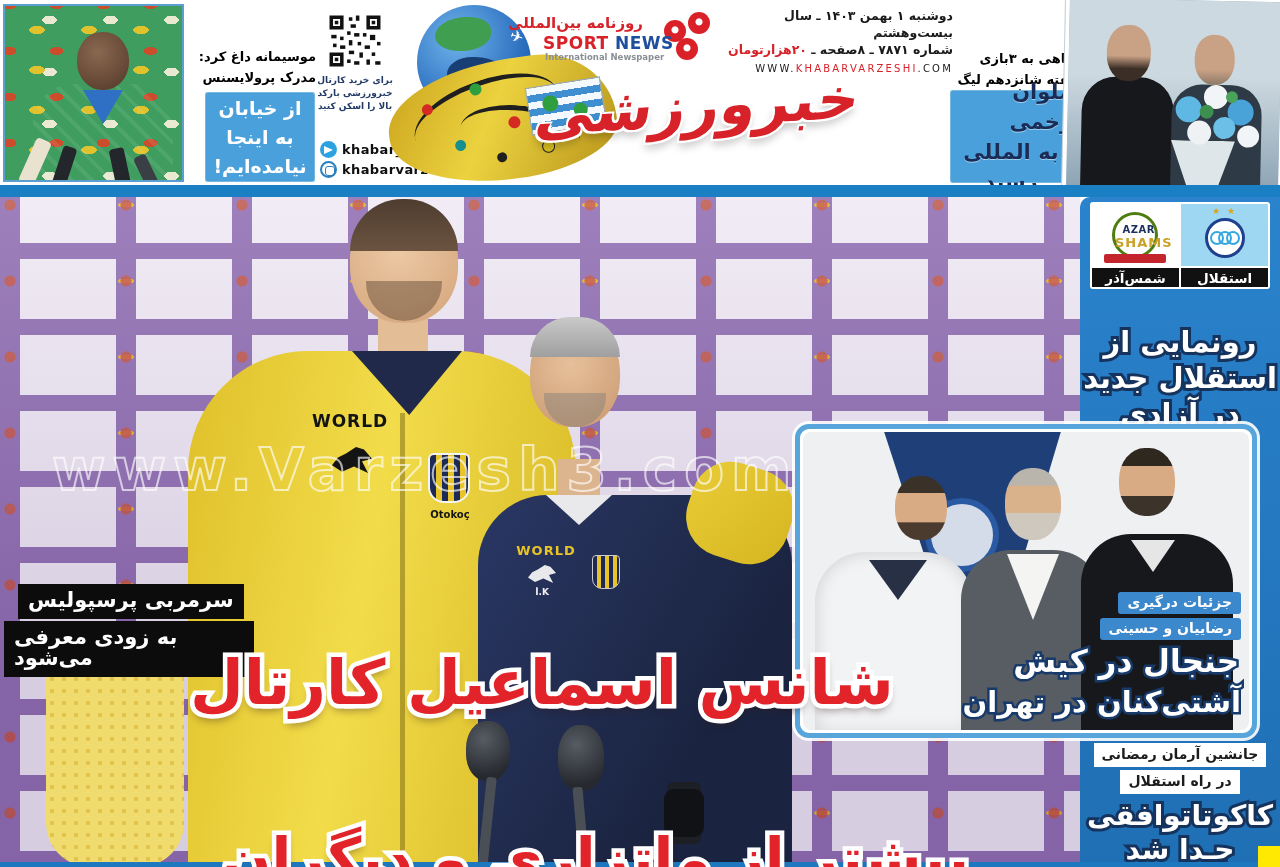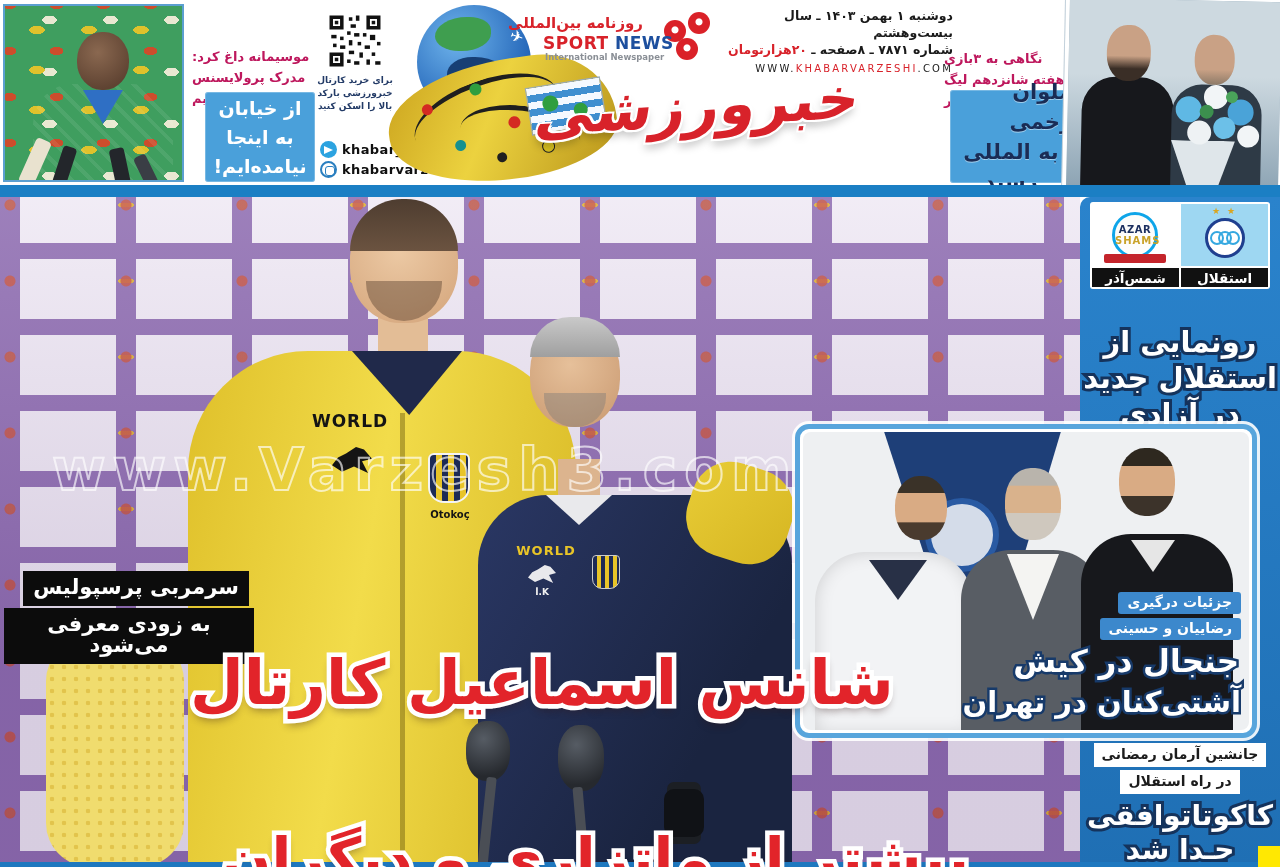--- a/index.html
+++ b/index.html
@@ -15,21 +15,21 @@
   .outl .st{position:absolute;left:0;top:0;right:0;color:transparent;z-index:0;}
   .outl .fl{position:relative;z-index:1;}
   .red-head .st{-webkit-text-stroke:9px #fff;text-shadow:0 6px 9px rgba(50,25,25,.45);}
   .red-head .fl{color:#e2242a;}
   .white-head .st{-webkit-text-stroke:6px #15335c;}
   .white-head .fl{color:#fff;}
   .white-head-sm .st{-webkit-text-stroke:5px #173a6a;}
   .white-head-sm .fl{color:#fff;}
 
   
-  .kicker{font-weight:900;color:#be185d;font-size:13px;line-height:21px;text-align:left;}
+  .kicker{font-weight:900;color:#000000;font-size:13px;line-height:21px;text-align:right;}
   .bluebox{background:#4aa0da;border-radius:3px;box-shadow:inset 0 0 0 1px rgba(255,255,255,.25);}
   .bluebox .in{width:100%;height:100%;display:flex;flex-direction:column;align-items:center;justify-content:center;}
   .bb-white{color:#fff;font-weight:900;font-size:19px;line-height:29px;}
   .bb-navy{color:#1a2c55;font-weight:900;font-size:21px;line-height:30px;text-shadow:0 1px 0 rgba(255,255,255,.45);}
 
   
   .ph-left{left:3px;top:4px;width:181px;height:178px;border:2px solid #5b9fd0;background:#3f9e5f;overflow:hidden;}
   .ph-left .wall{position:absolute;inset:0;
      background-image:
        radial-gradient(ellipse 13px 7px at 50% 50%, #e8c42a 0 60%, transparent 61%),
@@ -203,23 +203,23 @@
   .mtile.est{background:#9ed7f2;}
   .mbar{width:87px;height:19px;background:#111;color:#fff;font-weight:900;font-size:13.5px;
      display:flex;align-items:center;justify-content:center;direction:rtl;}
   .mtime{margin-top:2px;height:32px;background:#e2e4e6;display:flex;align-items:center;justify-content:center;
      font-weight:900;font-size:28px;color:#55565e;letter-spacing:1px;}
   .est-stars{position:absolute;left:0;right:0;top:2px;text-align:center;color:#d9a520;font-size:9px;letter-spacing:2px;}
   .est-logo{position:absolute;left:24px;top:14px;width:40px;height:40px;border-radius:50%;
      background:#fff;border:3px solid #1f3f8f;}
   .est-logo i{position:absolute;width:14px;height:14px;border:2px solid #35a8e0;border-radius:50%;}
   .azar-ring{position:absolute;left:20px;top:8px;width:46px;height:46px;border-radius:50%;
-     border:3px solid #0ea5e9;background:#fdfdfb;text-align:center;}
+     border:3px solid #4d7c0f;background:#fdfdfb;text-align:right;}
   .azar-ring .a1{display:block;margin-top:9px;font-weight:900;font-size:10px;color:#1b2f5e;letter-spacing:.5px;}
-  .azar-ring .a2{display:block;font-weight:900;font-size:10px;color:#c9a227;letter-spacing:1px;}
+  .azar-ring .a2{display:block;font-weight:900;font-size:13px;color:#c9a227;letter-spacing:1px;}
   .azar-rib{position:absolute;left:12px;top:50px;width:62px;height:9px;background:#c4242b;border-radius:2px;}
   .sb-story1{position:absolute;left:0;top:124px;width:200px;text-align:center;direction:rtl;}
   .sb-story1 .outl{font-size:29px;margin-top:7px;}
   .sb-badge{background:#fff;color:#1c1c1c;font-weight:900;font-size:14px;padding:3px 8px 5px;
      display:inline-block;direction:rtl;white-space:nowrap;}
   .sb-story2{position:absolute;left:0;top:546px;width:200px;text-align:center;direction:rtl;}
   .sb-story2 .outl{font-size:28px;margin-top:6px;}
   .ylw{left:1258px;top:846px;width:22px;height:21px;background:#ffe802;z-index:11;}
 </style>
 </head>
@@ -407,21 +407,21 @@
     <div class="micstem" style="left:482px;top:580px;width:10px;height:92px;transform:rotate(6deg);"></div>
     <div class="micb" style="left:558px;top:528px;width:46px;height:66px;"></div>
     <div class="micstem" style="left:576px;top:590px;width:10px;height:82px;transform:rotate(-5deg);"></div>
     <div class="watch"></div>
   </div>
 
   
   <div class="abs ltr watermark">www.Varzesh3.com</div>
 
   
-  <div class="abs rtl" style="left:4px;top:571px;width:250px;text-align:center;z-index:9;">
+  <div class="abs rtl" style="left:4px;top:584px;width:250px;text-align:left;z-index:9;">
     <span class="subbadge" style="margin-left:14px;">سرمربی پرسپولیس</span><br>
     <span class="subbadge" style="margin-top:2px;">به زودی معرفی می‌شود</span>
   </div>
 
   
   <div class="abs rtl outl red-head" style="left:190px;top:652px;font-size:62px;z-index:10;">
     <span class="st">شانس اسماعیل کارتال</span>
     <span class="fl">شانس اسماعیل کارتال</span>
   </div>
   <div class="abs rtl outl red-head" style="left:222px;top:768px;font-size:58px;z-index:10;">

